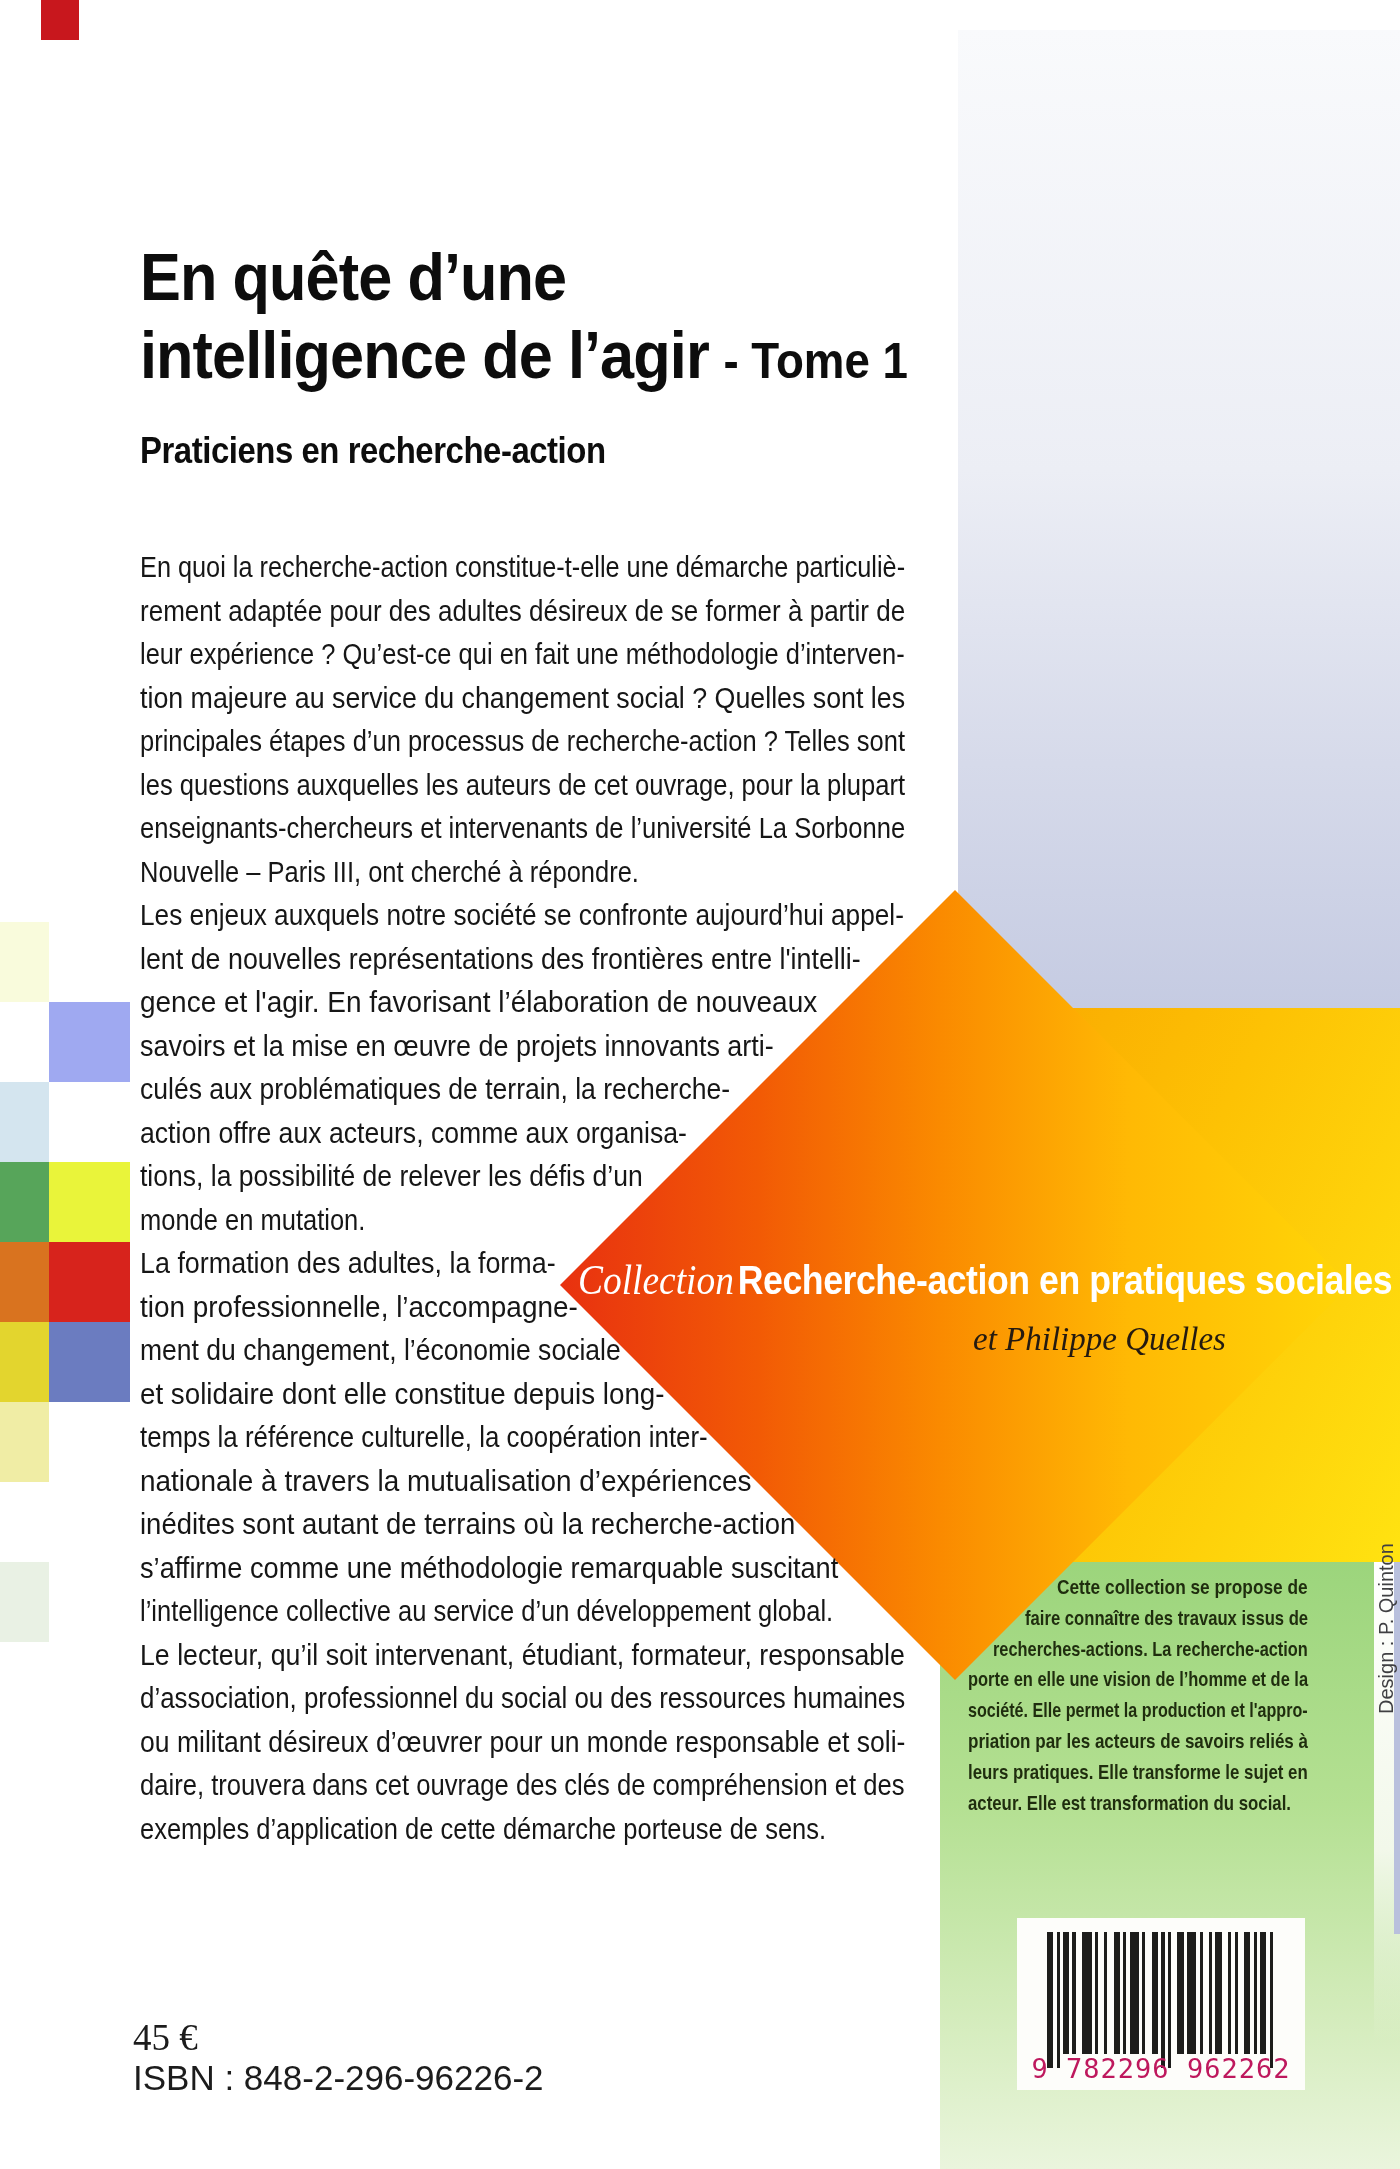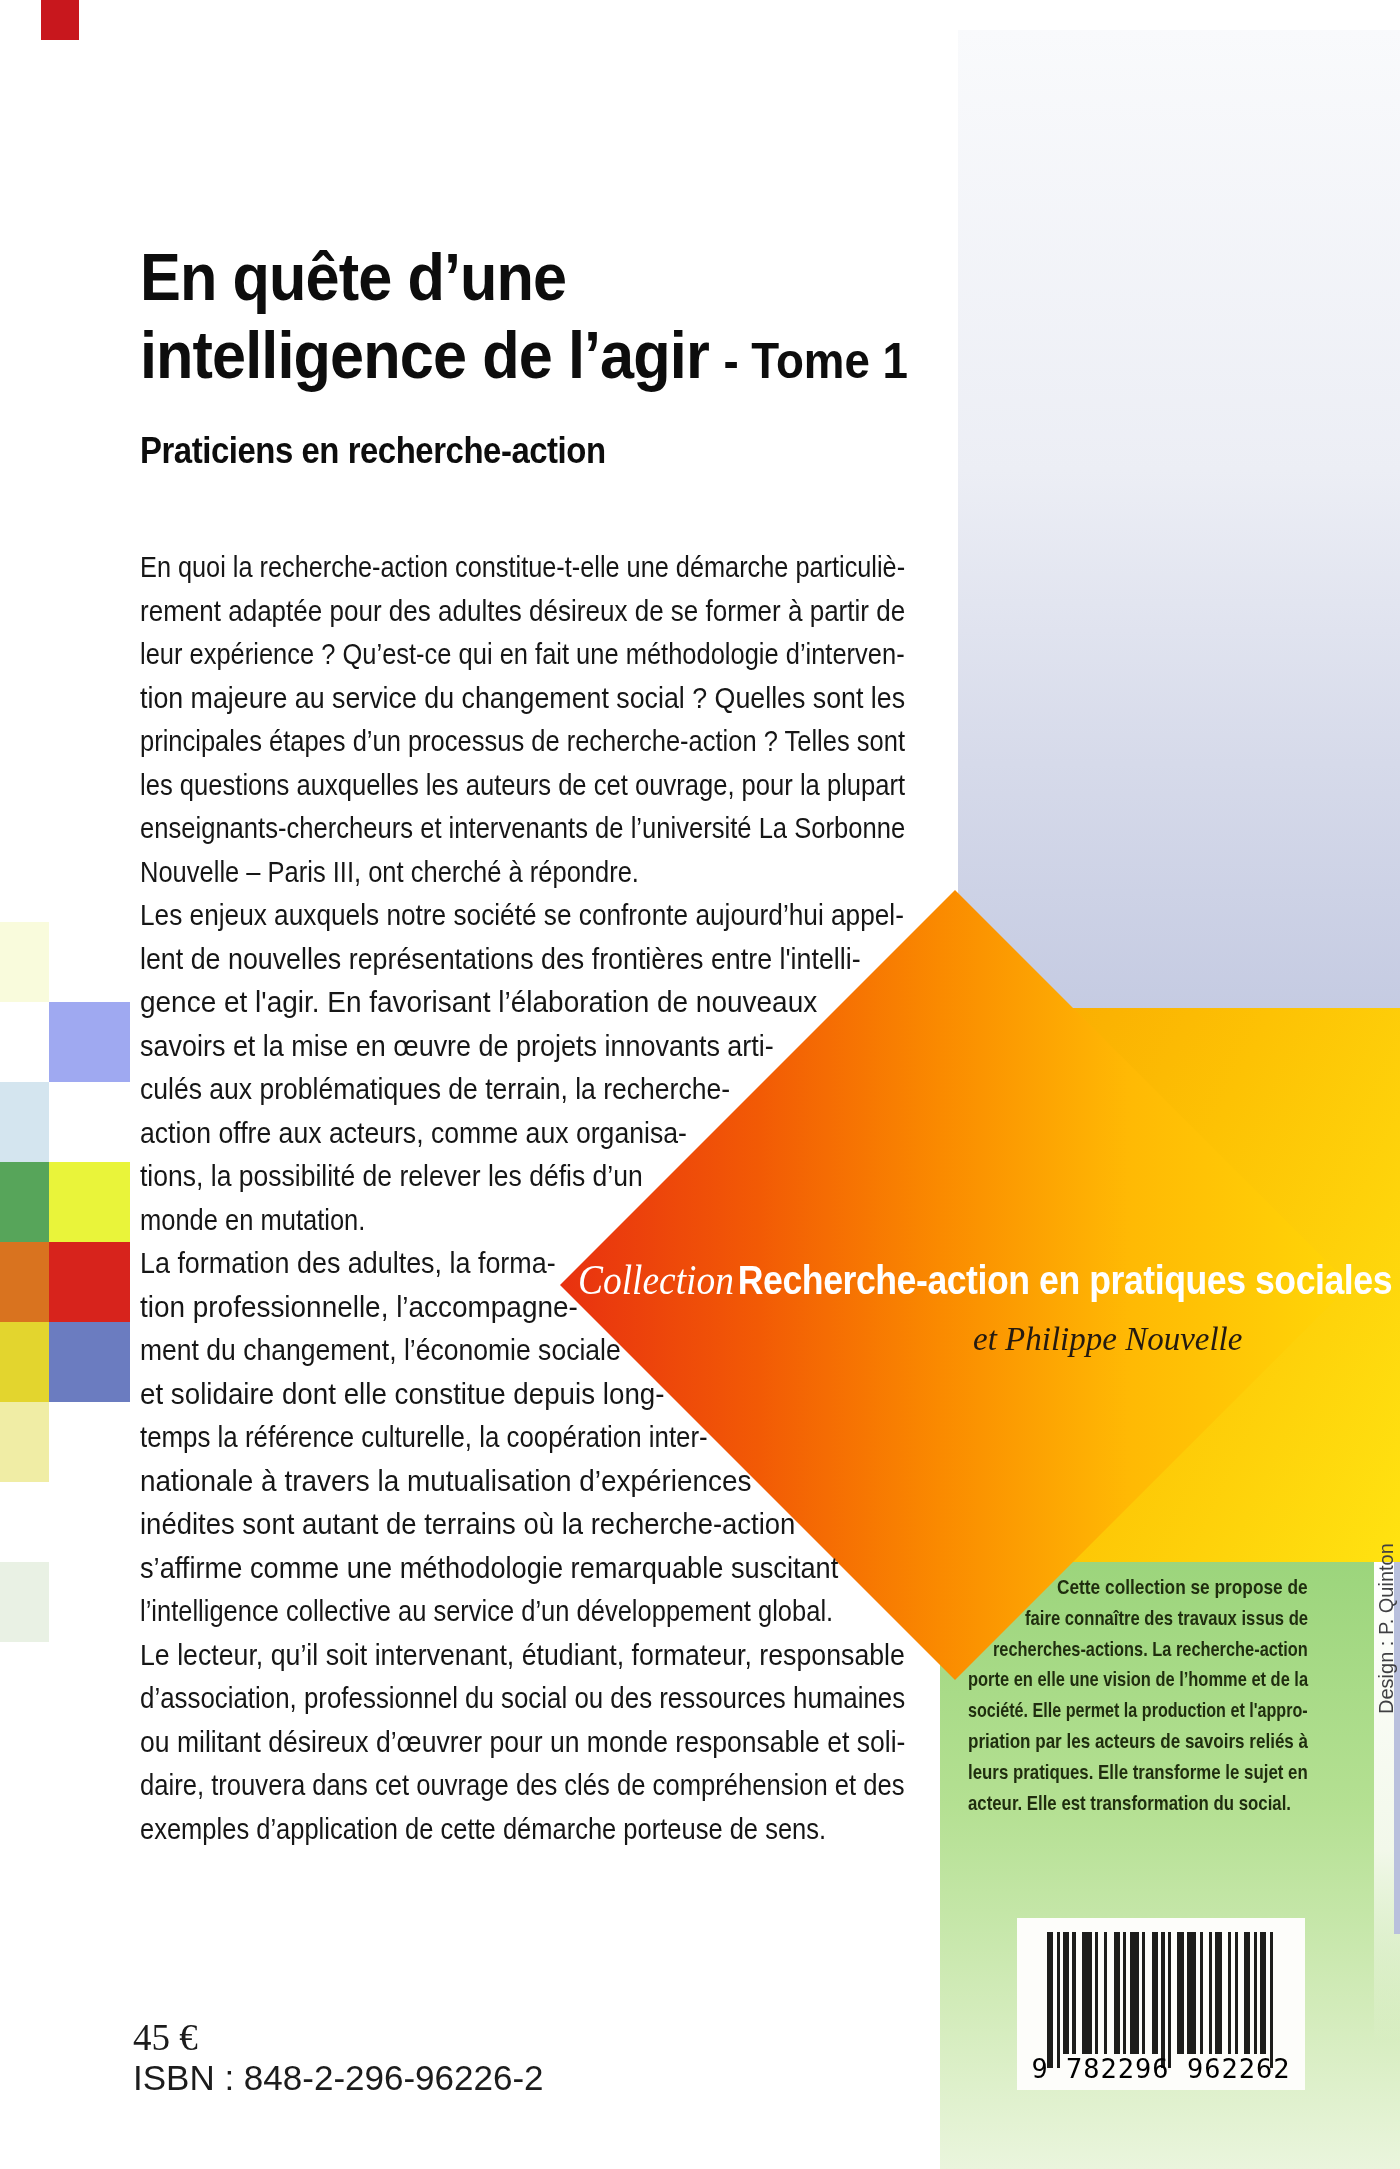--- a/index.html
+++ b/index.html
@@ -56,21 +56,21 @@
 
   
   #credit{left:1301px;top:1618px;width:170px;height:22px;transform:rotate(-90deg);
     font-size:20px;color:#3f3f42;text-align:center;white-space:pre;}
 
   
   #bccard{left:1017px;top:1918px;width:288px;height:172px;background:#fdfdfa;}
   #bars{position:absolute;left:30px;top:14px;width:232px;height:136px;}
   .bar{position:absolute;top:0;background:#1d1d1b;}
   #bcdigits{position:absolute;left:0;bottom:6px;width:100%;text-align:center;
-    font-family:"DejaVu Sans Mono",monospace;font-size:27px;color:#000000;letter-spacing:1px;white-space:pre;}
+    font-family:"DejaVu Sans Mono",monospace;font-size:27px;color:#be185d;letter-spacing:1px;white-space:pre;}
 
   
   #price{left:133px;top:2016px;font-family:"Liberation Serif",serif;font-size:37px;color:#1c1c1c;}
   #isbn{left:133px;top:2058px;font-size:35px;color:#1c1c1c;}
 </style>
 </head>
 <body>
 
 <div id="page">
 
@@ -128,21 +128,21 @@
       <div class="bline" style="top: 1589px; transform: scaleX(0.85);">l’intelligence collective au service d’un développement global.</div>
       <div class="bline" style="top: 1632.5px; transform: scaleX(0.8906);">Le lecteur, qu’il soit intervenant, étudiant, formateur, responsable</div>
       <div class="bline" style="top: 1676px; transform: scaleX(0.8625);">d’association, professionnel du social ou des ressources humaines</div>
       <div class="bline" style="top: 1719.5px; transform: scaleX(0.8844);">ou militant désireux d’œuvrer pour un monde responsable et soli-</div>
       <div class="bline" style="top: 1763px; transform: scaleX(0.8538);">daire, trouvera dans cet ouvrage des clés de compréhension et des</div>
       <div class="bline" style="top: 1806.5px; transform: scaleX(0.85);">exemples d’application de cette démarche porteuse de sens.</div>
     </div>
 
   <div class="abs" id="band" style="transform: scaleX(0.8906);"><span class="cword">Collection</span><span> </span><span class="cname">Recherche-action en pratiques sociales</span></div>
 
-  <div class="abs" id="directors"><div>et Philippe Nouvelle</div></div>
+  <div class="abs" id="directors"><div>et Philippe Quelles</div></div>
 
   <div id="note">
       <div class="gline" style="top: 1572px; left: 1057px; transform: scaleX(0.823);">Cette collection se propose de</div>
       <div class="gline" style="top: 1602.8px; left: 1025px; transform: scaleX(0.7927);">faire connaître des travaux issus de</div>
       <div class="gline" style="top: 1633.6px; left: 993px; transform: scaleX(0.7797);">recherches-actions. La recherche-action</div>
       <div class="gline" style="top: 1664.4px; left: 968px; transform: scaleX(0.7834);">porte en elle une vision de l’homme et de la</div>
       <div class="gline" style="top: 1695.2px; left: 968px; transform: scaleX(0.7675);">société. Elle permet la production et l'appro-</div>
       <div class="gline" style="top: 1726px; left: 968px; transform: scaleX(0.8115);">priation par les acteurs de savoirs reliés à</div>
       <div class="gline" style="top: 1756.8px; left: 968px; transform: scaleX(0.8019);">leurs pratiques. Elle transforme le sujet en</div>
       <div class="gline" style="top: 1787.6px; left: 968px; transform: scaleX(0.8);">acteur. Elle est transformation du social.</div>

